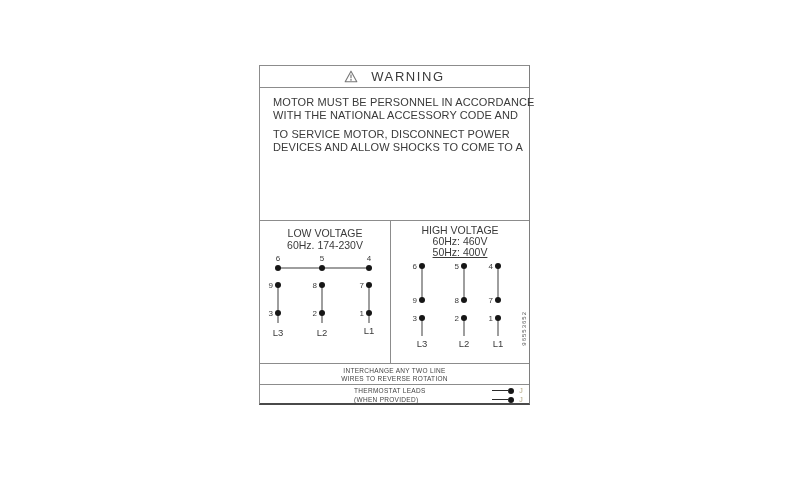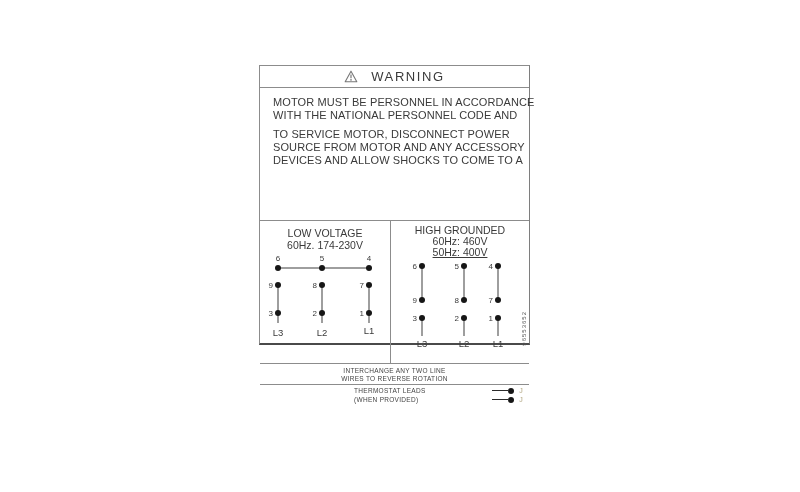--- a/index.html
+++ b/index.html
@@ -3,21 +3,21 @@
 <meta charset="utf-8">
 <style>
   html,body { margin:0; padding:0; }
   body {
     width:800px; height:492px; background:#ffffff; position:relative;
     font-family:"Liberation Sans", sans-serif; overflow:hidden;
   }
   * { box-sizing:border-box; }
 
   .label-box {
-    position:absolute; left:259px; top:65px; width:271px; height:280px;
+    position:absolute; left:259px; top:65px; width:271px; height:340px;
     background:#fff; border:1px solid #8c8c8c;
     border-bottom:2px solid #4a4a4a; border-right-color:#7e7e7e;
     display:flex; flex-direction:column;
   }
 
   
   .hdr { flex:none; height:22px; border-bottom:1px solid #8c8c8c;
          display:flex; align-items:center; justify-content:center; gap:13px; }
   .hdr-title { font-size:13px; color:#3a3a3a; letter-spacing:1.6px; }
 
@@ -73,25 +73,24 @@
         <line x1="7" y1="4.6" x2="7" y2="8.2" stroke="#777" stroke-width="1.2"></line>
         <circle cx="7" cy="9.9" r="0.8" fill="#777"></circle>
       </svg>
     </span>
     <span class="hdr-title">WARNING</span>
   </div>
 
   <div class="txt">
     <div>
       <div class="line">MOTOR MUST BE PERSONNEL IN ACCORDANCE</div>
-      <div class="line">WITH THE NATIONAL PERSONNEL CODE AND</div>
+      <div class="line">WITH THE NATIONAL ACCESSORY CODE AND</div>
     </div>
     <div class="para2">
       <div class="line">TO SERVICE MOTOR, DISCONNECT POWER</div>
-      <div class="line">SOURCE FROM MOTOR AND ANY ACCESSORY</div>
       <div class="line">DEVICES AND ALLOW SHOCKS TO COME TO A</div>
     </div>
   </div>
 
   <div class="diagrams">
 
     <div class="lv">
       <div class="diag-title" style="top:7px;">LOW VOLTAGE</div>
       <div class="diag-title" style="top:19px;">60Hz. 174-230V</div>
 
@@ -119,21 +118,21 @@
       <div class="dot" style="left:106px; top:44px;"></div>
       <div class="vwire" style="left:108px; top:64px; height:38px;"></div>
       <div class="num side" style="left:93px; top:60px;">7</div>
       <div class="dot" style="left:106px; top:61px;"></div>
       <div class="num side" style="left:93px; top:88px;">1</div>
       <div class="dot" style="left:106px; top:89px;"></div>
       <div class="leadlabel" style="left:99px; top:104px;">L1</div>
     </div>
 
     <div class="hv">
-      <div class="diag-title" style="top:4px;">HIGH GROUNDED</div>
+      <div class="diag-title" style="top:4px;">HIGH VOLTAGE</div>
       <div class="diag-title" style="top:15px;">60Hz: 460V</div>
       <div class="diag-title" style="top:26px;text-decoration:underline;">50Hz: 400V</div>
 
       <div class="num side" style="left:15px; top:41px;">6</div>
       <div class="dot" style="left:28px; top:42px;"></div>
       <div class="vwire" style="left:30px; top:45px; height:34px;"></div>
       <div class="num side" style="left:15px; top:75px;">9</div>
       <div class="dot" style="left:28px; top:76px;"></div>
       <div class="num side" style="left:15px; top:93px;">3</div>
       <div class="dot" style="left:28px; top:94px;"></div>

